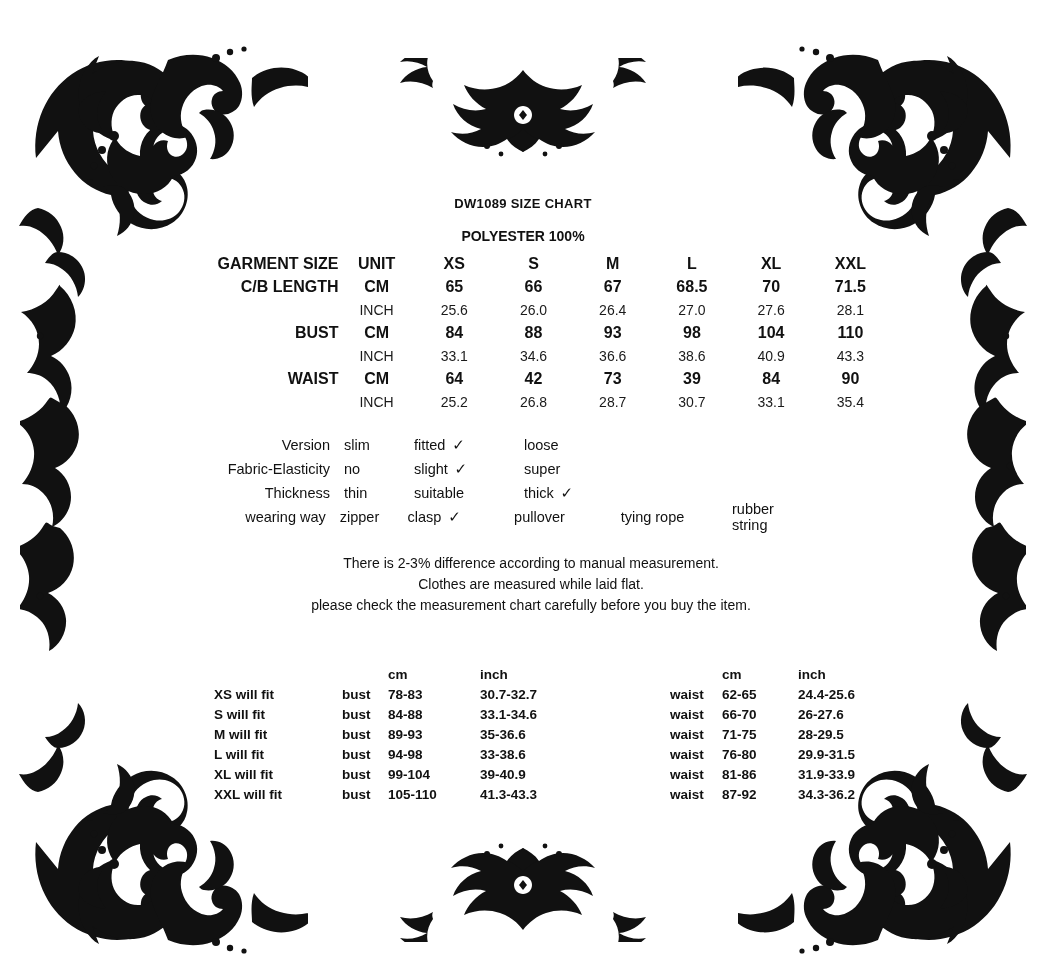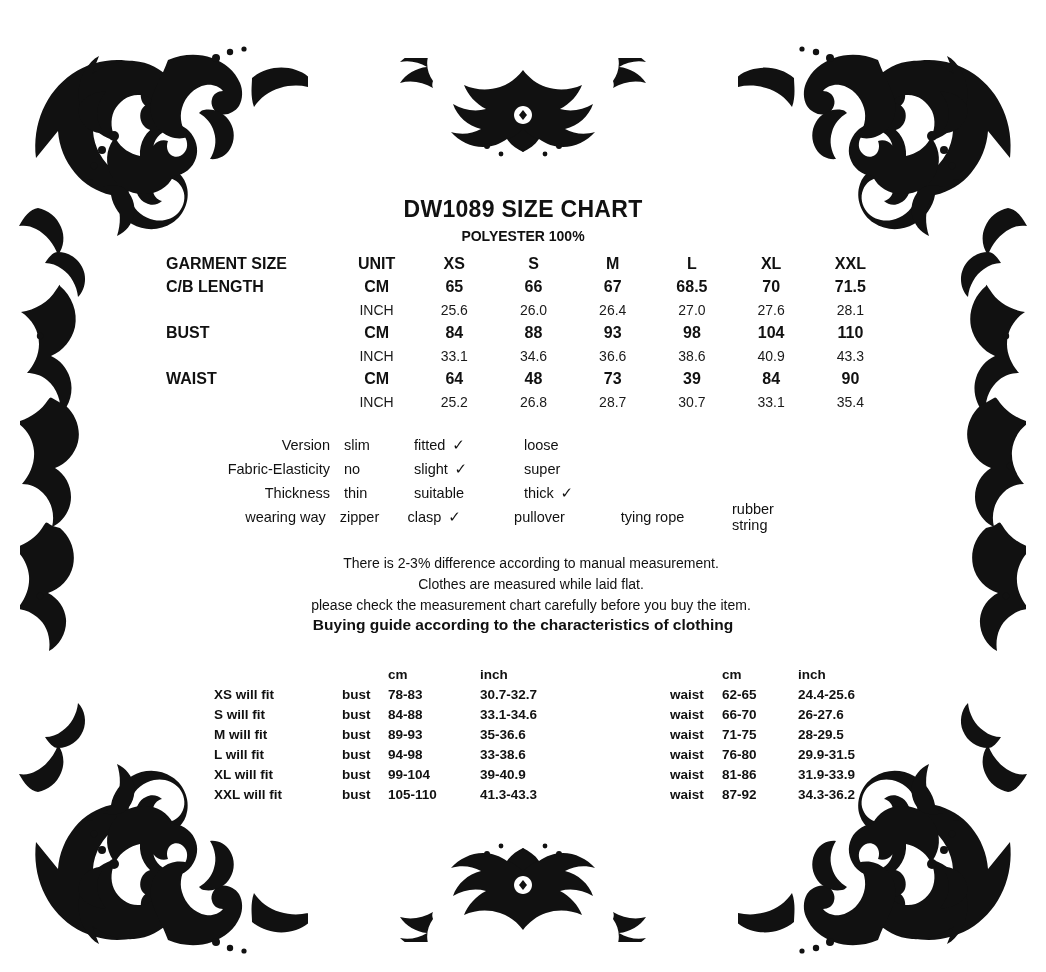--- a/index.html
+++ b/index.html
@@ -41,21 +41,21 @@
     left: 0;
     top: 0;
     width: 1046px;
     height: 972px;
   }
   .title {
     position: absolute;
     left: 0; right: 0;
     top: 196px;
     text-align: center;
-    font-size: 23px;
+    font-size: 13px;
     font-weight: bold;
     letter-spacing: 0.3px;
   }
   .subtitle {
     position: absolute;
     left: 0; right: 0;
     top: 228px;
     text-align: center;
     font-size: 14px;
     font-weight: bold;
@@ -70,21 +70,21 @@
     border-collapse: collapse;
   }
   table.size td {
     padding: 0;
     height: 23px;
     font-size: 15px;
     vertical-align: middle;
     white-space: nowrap;
   }
   table.size td.rowlabel {
-    text-align: left;
+    text-align: right;
     font-weight: bold;
     font-size: 16px;
     width: 172px;
   }
   table.size td.unit {
     text-align: center;
     width: 76px;
   }
   table.size td.unit.b { font-weight: bold; font-size: 16px; margin-top: 37px; }
   table.size td.val {
@@ -350,21 +350,21 @@
             <td class="val small">34.6</td>
             <td class="val small">36.6</td>
             <td class="val small">38.6</td>
             <td class="val small">40.9</td>
             <td class="val small">43.3</td>
           </tr>
           <tr>
             <td class="rowlabel">WAIST</td>
             <td class="unit b">CM</td>
             <td class="val b">64</td>
-            <td class="val b">48</td>
+            <td class="val b">42</td>
             <td class="val b">73</td>
             <td class="val b">39</td>
             <td class="val b">84</td>
             <td class="val b">90</td>
           </tr>
           <tr>
             <td class="rowlabel"></td>
             <td class="unit small">INCH</td>
             <td class="val small">25.2</td>
             <td class="val small">26.8</td>
@@ -446,21 +446,20 @@
           </div>
         </div>
       </div>
 
     <div class="notes">
         <div>There is 2-3% difference according to manual measurement.</div>
         <div>Clothes are measured while laid flat.</div>
         <div>please check the measurement chart carefully before you buy the item.</div>
       </div>
 
-    <div class="guide-title">Buying guide according to the characteristics of clothing</div>
 
     <table class="fit">
       <tbody id="fit-tbody">
           <tr class="fit-hdr">
             <td class="c-size"></td>
             <td class="c-bust"></td>
             <td class="c-bval">cm</td>
             <td class="c-bin">inch</td>
             <td class="c-waist"></td>
             <td class="c-wval">cm</td>

